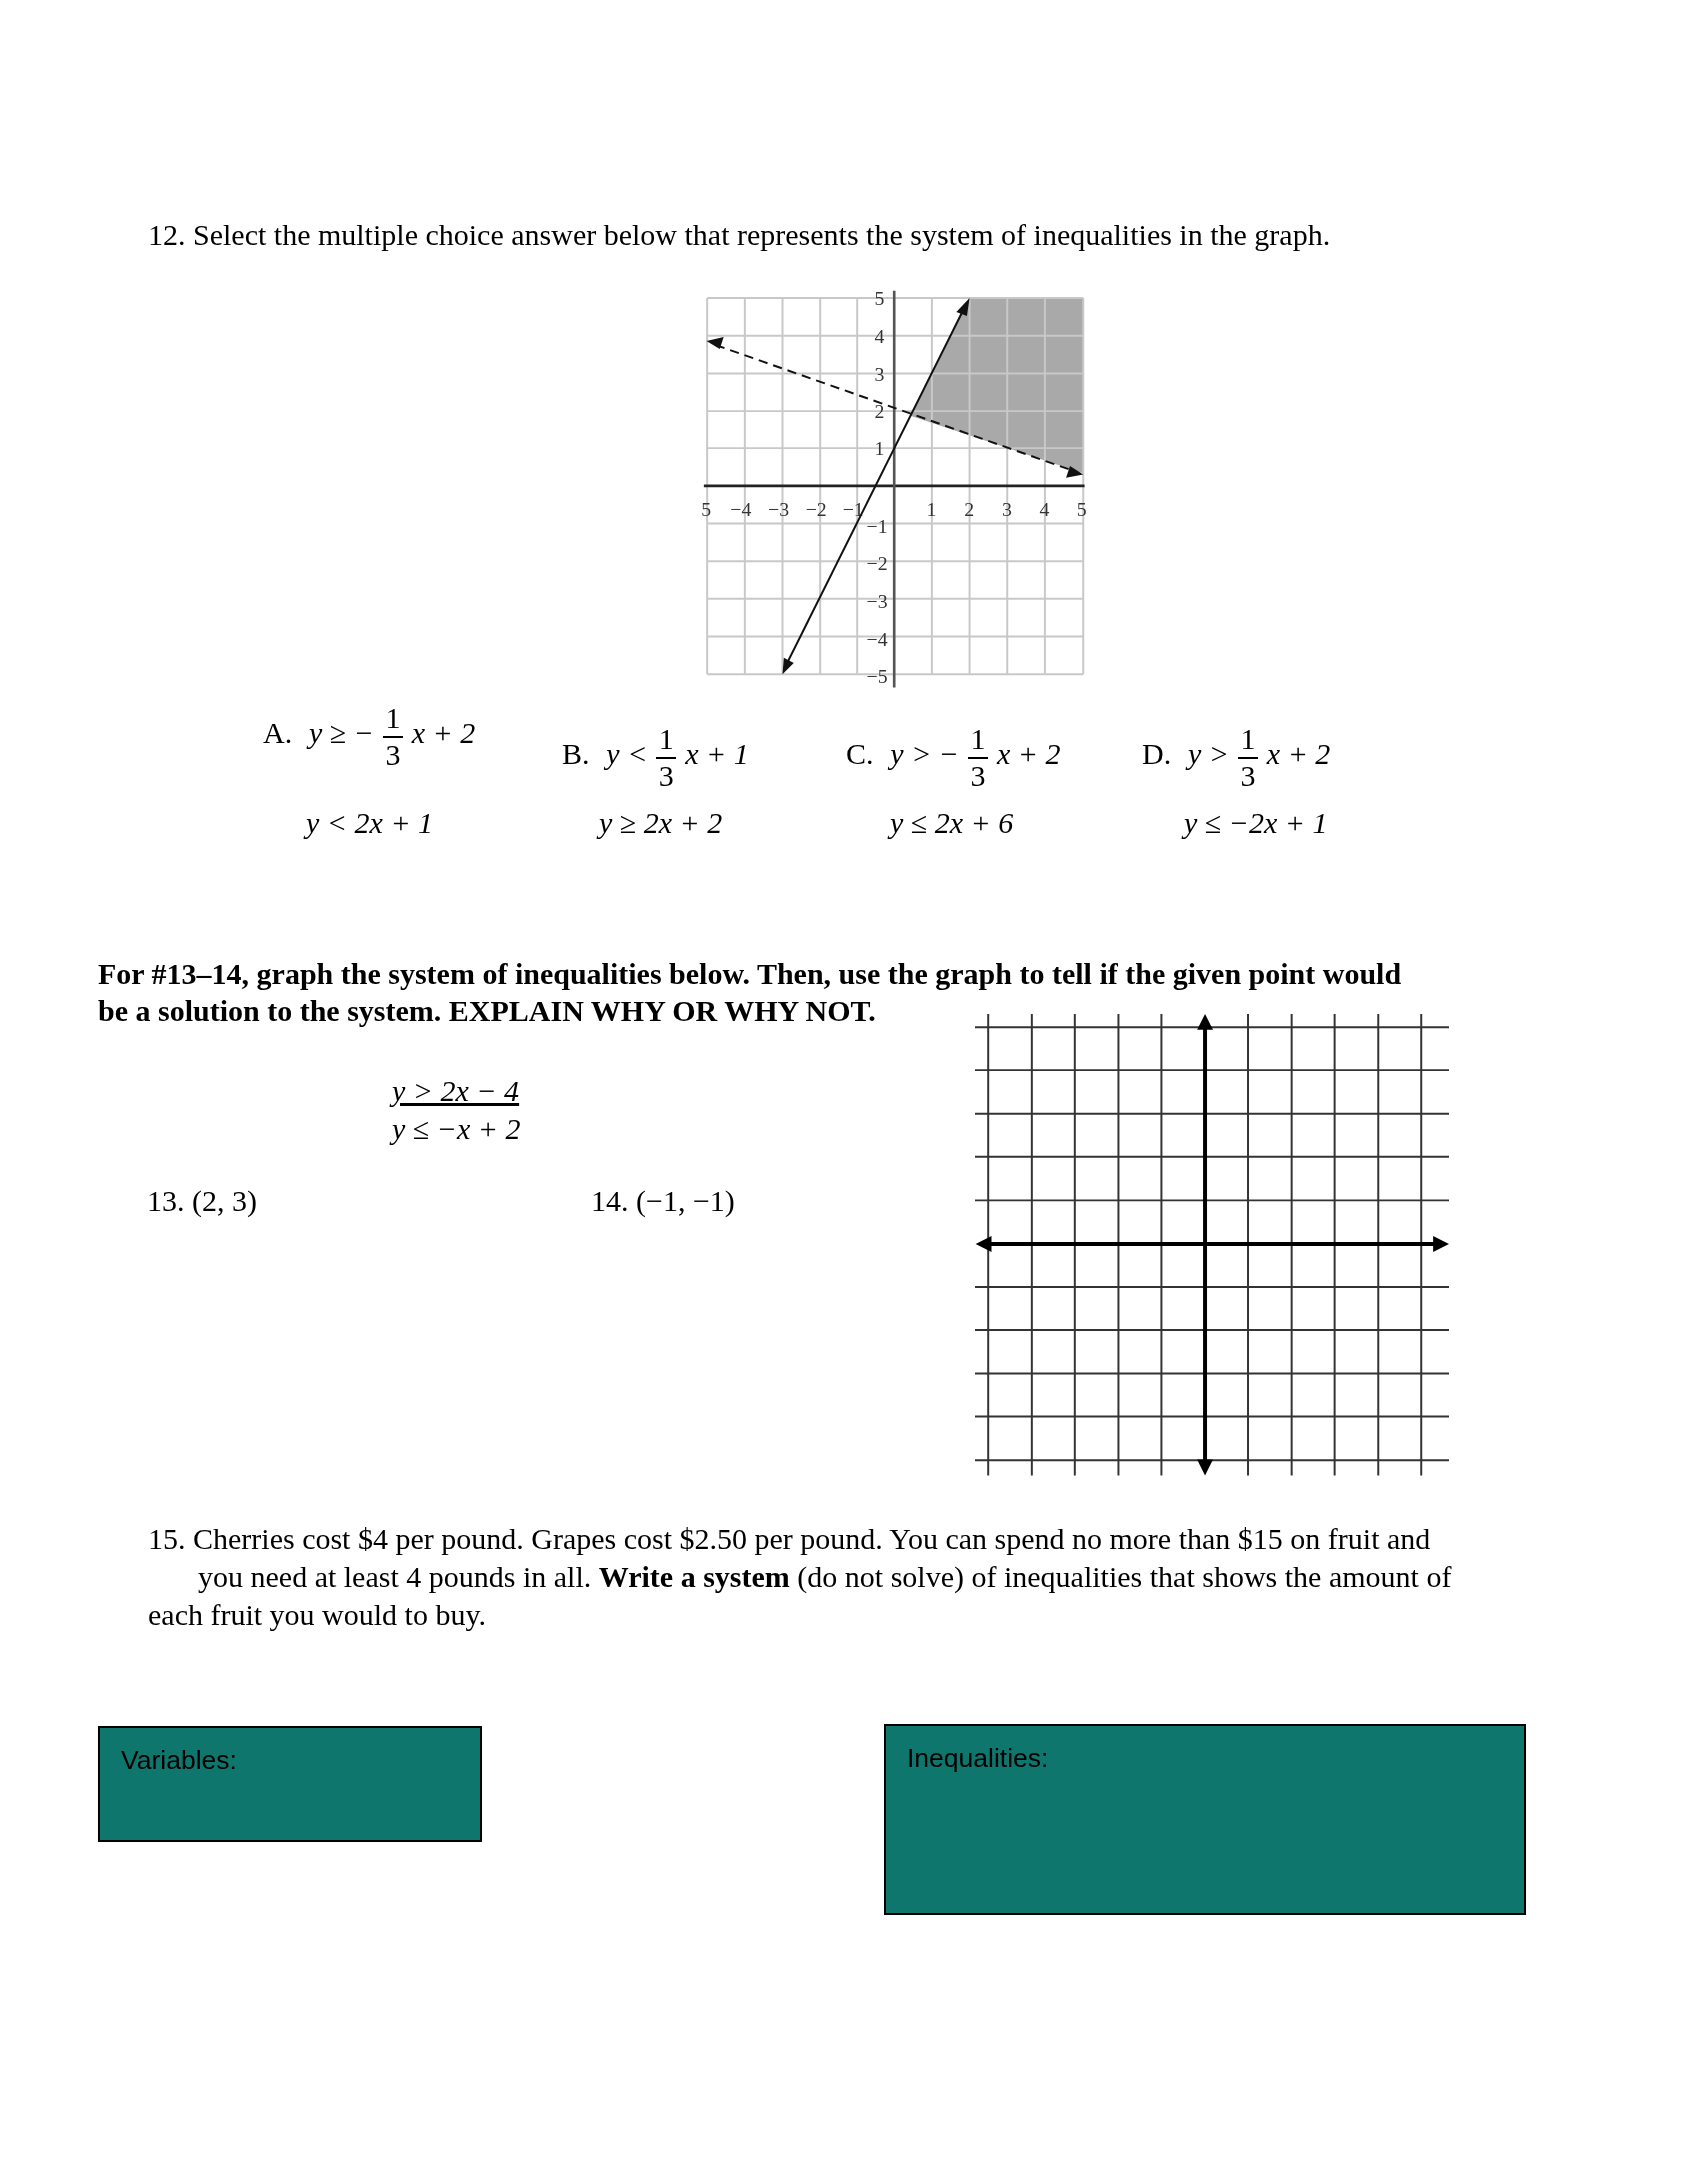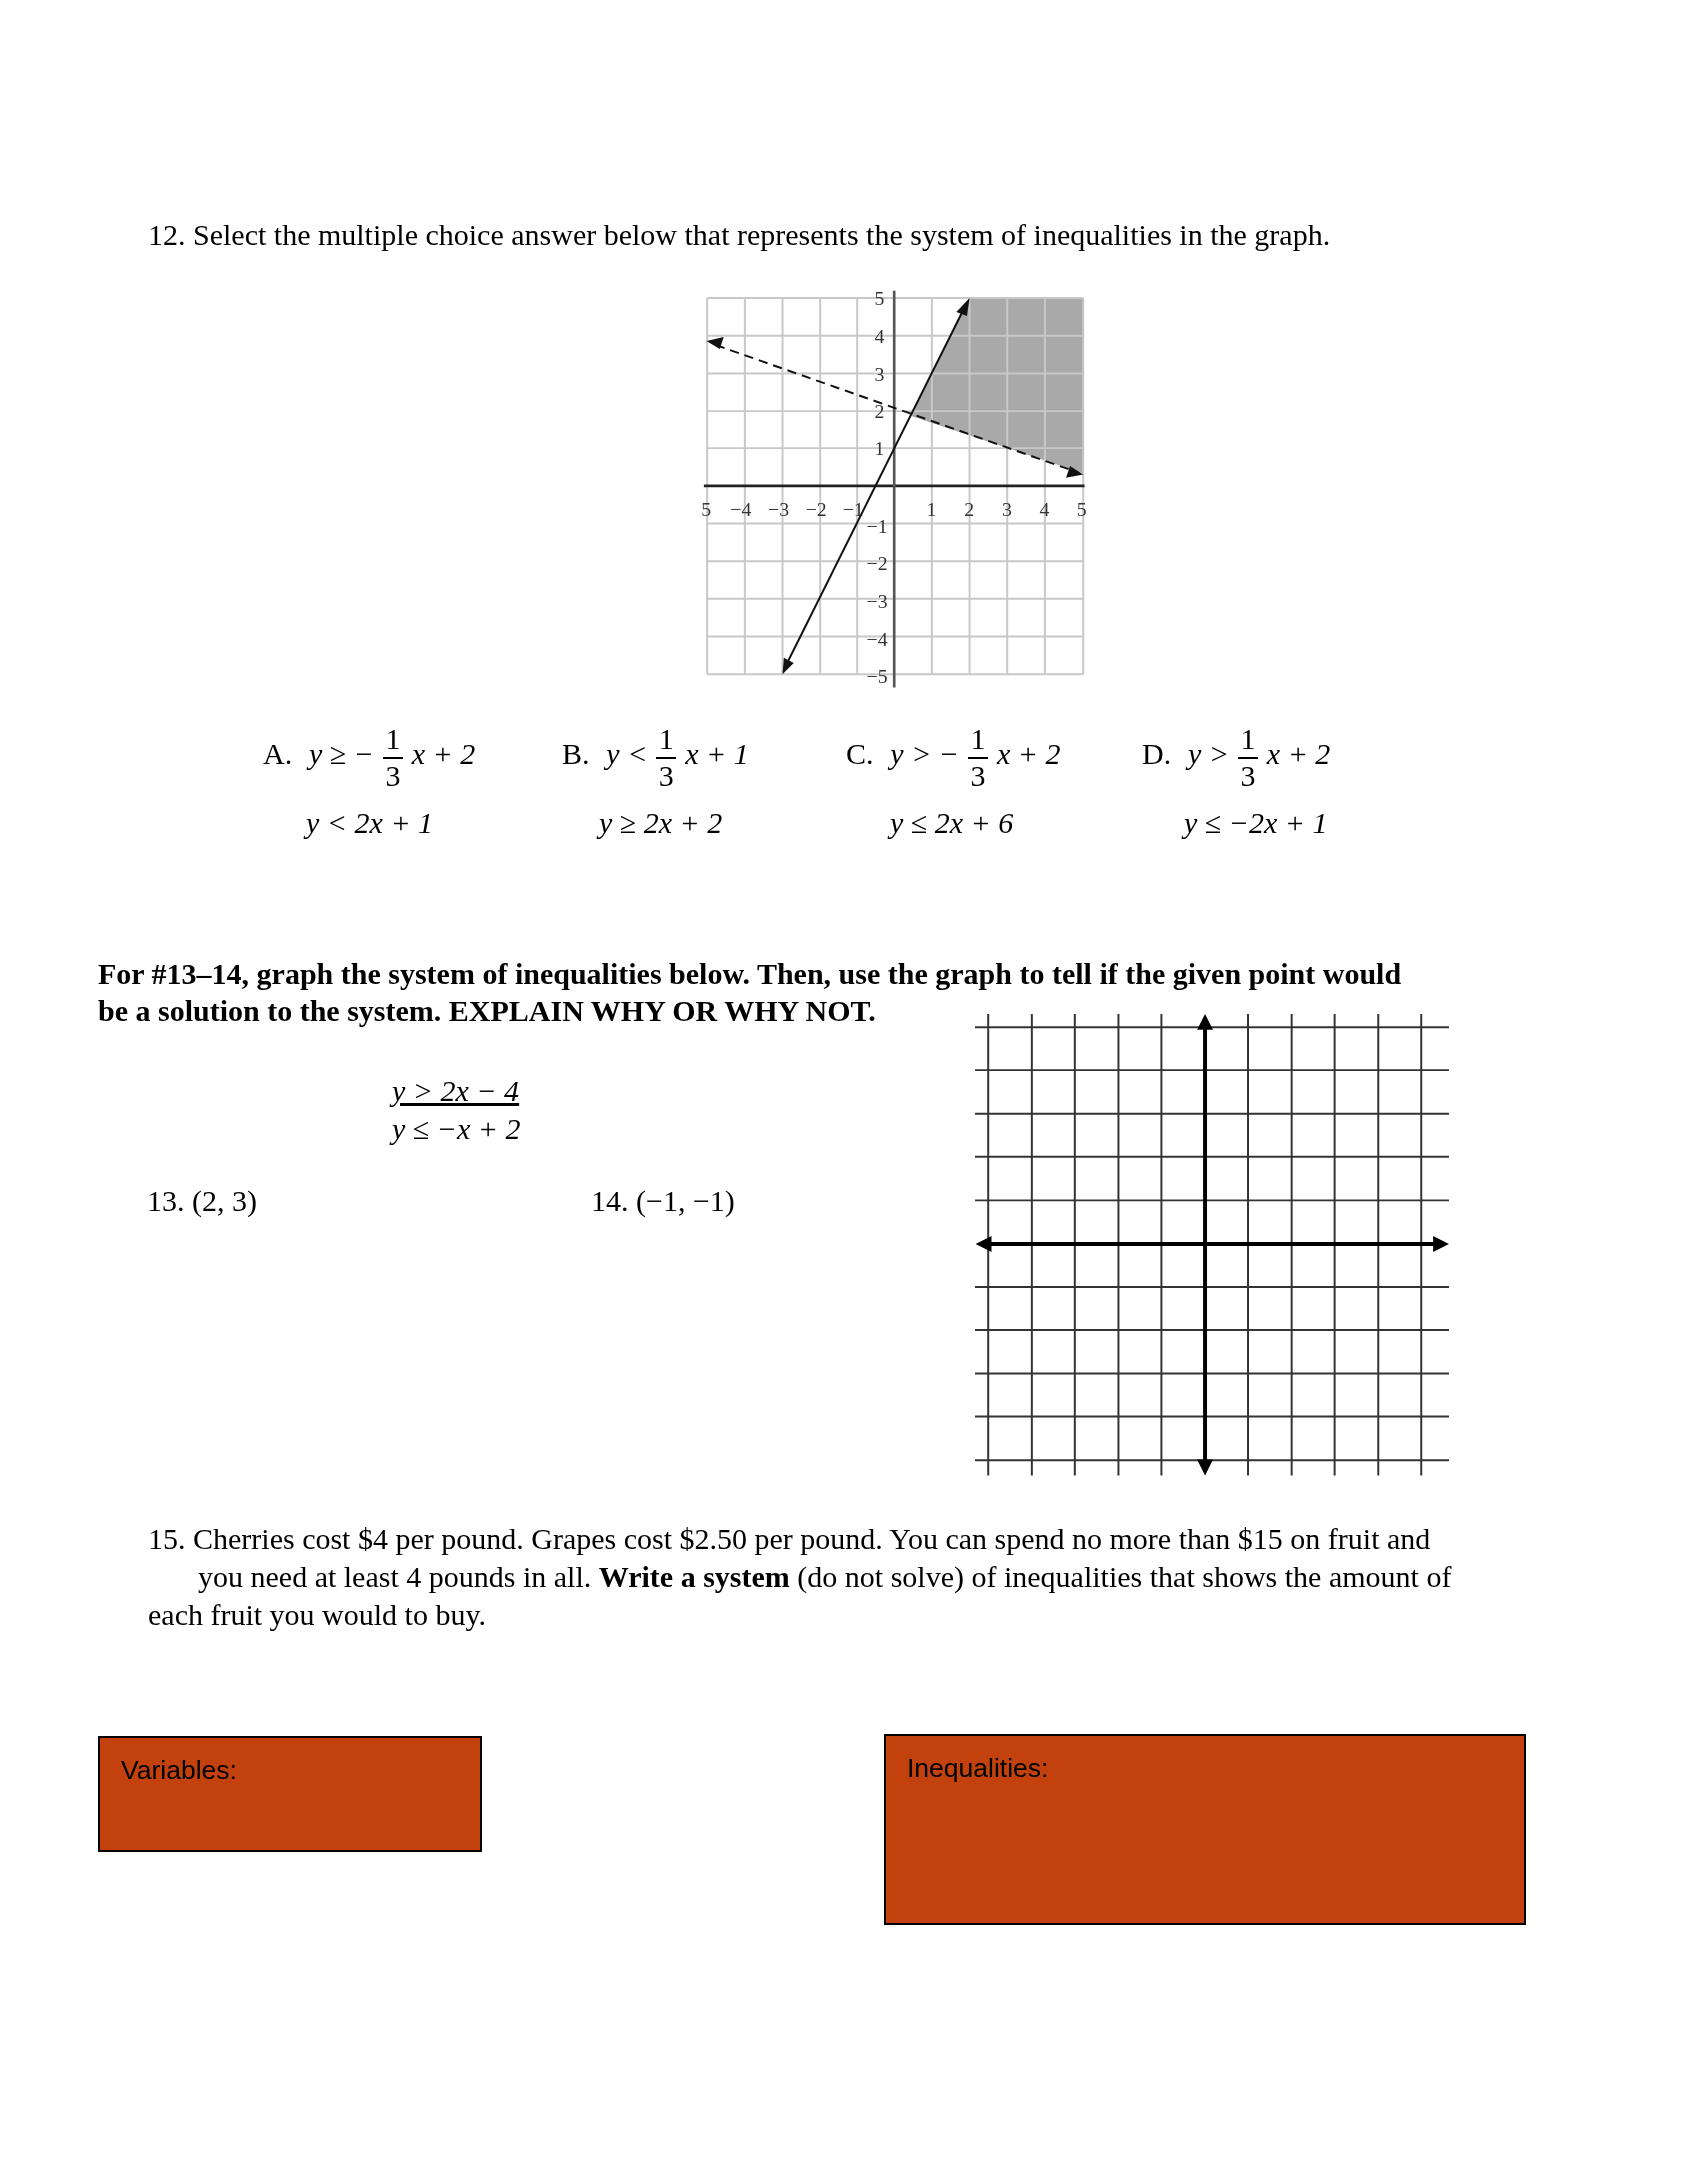--- a/index.html
+++ b/index.html
@@ -6,21 +6,21 @@
   body { width:1687px; height:2183px; position:relative; overflow:hidden;
          font-family:"Liberation Serif","DejaVu Serif",serif; color:#000; }
   .abs { position:absolute; }
   .txt { font-size:30px; line-height:1; white-space:nowrap; }
   .bold { font-weight:bold;font-family:Liberation Serif, serif; }
   .ital { font-style:italic; }
   .mc { position:absolute; font-size:30px; line-height:1; white-space:nowrap; }
   .frac { display:inline-block; vertical-align:middle; text-align:center; line-height:1; margin:0 1.3px; }
   .frac .num { display:block; border-bottom:2px solid #000; padding:0 2.6px 2.6px; }
   .frac .den { display:block; padding-top:2.6px; }
-  .box { position:absolute; border:2.6px solid #000; box-sizing:border-box; background:#c2410c;margin-top:10px; }
+  .box { position:absolute; border:2.6px solid #000; box-sizing:border-box; background:#0f766e; }
   .boxlabel { position:absolute; left:21px; top:17px; font-family:"Liberation Sans","DejaVu Sans",sans-serif; font-size:26.5px; }
   svg text { font-family:"Liberation Serif","DejaVu Serif",serif; }
 </style>
 </head>
 <body>
 
 <div class="abs txt" style="left:148px; top:220px;">12. Select the multiple choice answer below that represents the system of inequalities in the graph.</div>
 
 <svg class="abs" style="left:688px; top:271px;" width="423" height="423" viewBox="1040 410 640 640">
 
@@ -80,21 +80,21 @@
   <line x1="1190" y1="1003" x2="1458" y2="466" stroke="#111" stroke-width="3"></line>
   <polygon points="1466,451 1446,472 1462,478" fill="#111"></polygon>
   <polygon points="1183,1020 1185,995 1200,1003" fill="#111"></polygon>
 
   <line x1="1082" y1="522" x2="1622" y2="712" stroke="#111" stroke-width="3" stroke-dasharray="14,9"></line>
   <polygon points="1068,516 1094,510 1088,528" fill="#111"></polygon>
   <polygon points="1638,718 1612,723 1618,705" fill="#111"></polygon>
 </svg>
 
 <div>
-  <div class="mc" style="left:263px; top:724px;">
+  <div class="mc" style="left:263px; top:703px;">
     <span>A.</span>
     <span class="ital" style="margin-left:9.3px;">y ≥ −</span>
     <span class="frac"><span class="num">1</span><span class="den">3</span></span>
     <span class="ital">x + 2</span>
   </div>
   <div class="mc ital" style="left:306px; top:808px;">y &lt; 2x + 1</div>
 
   <div class="mc" style="left:562px; top:724px;">
     <span>B.</span>
     <span class="ital" style="margin-left:9.3px;">y &lt;</span>

